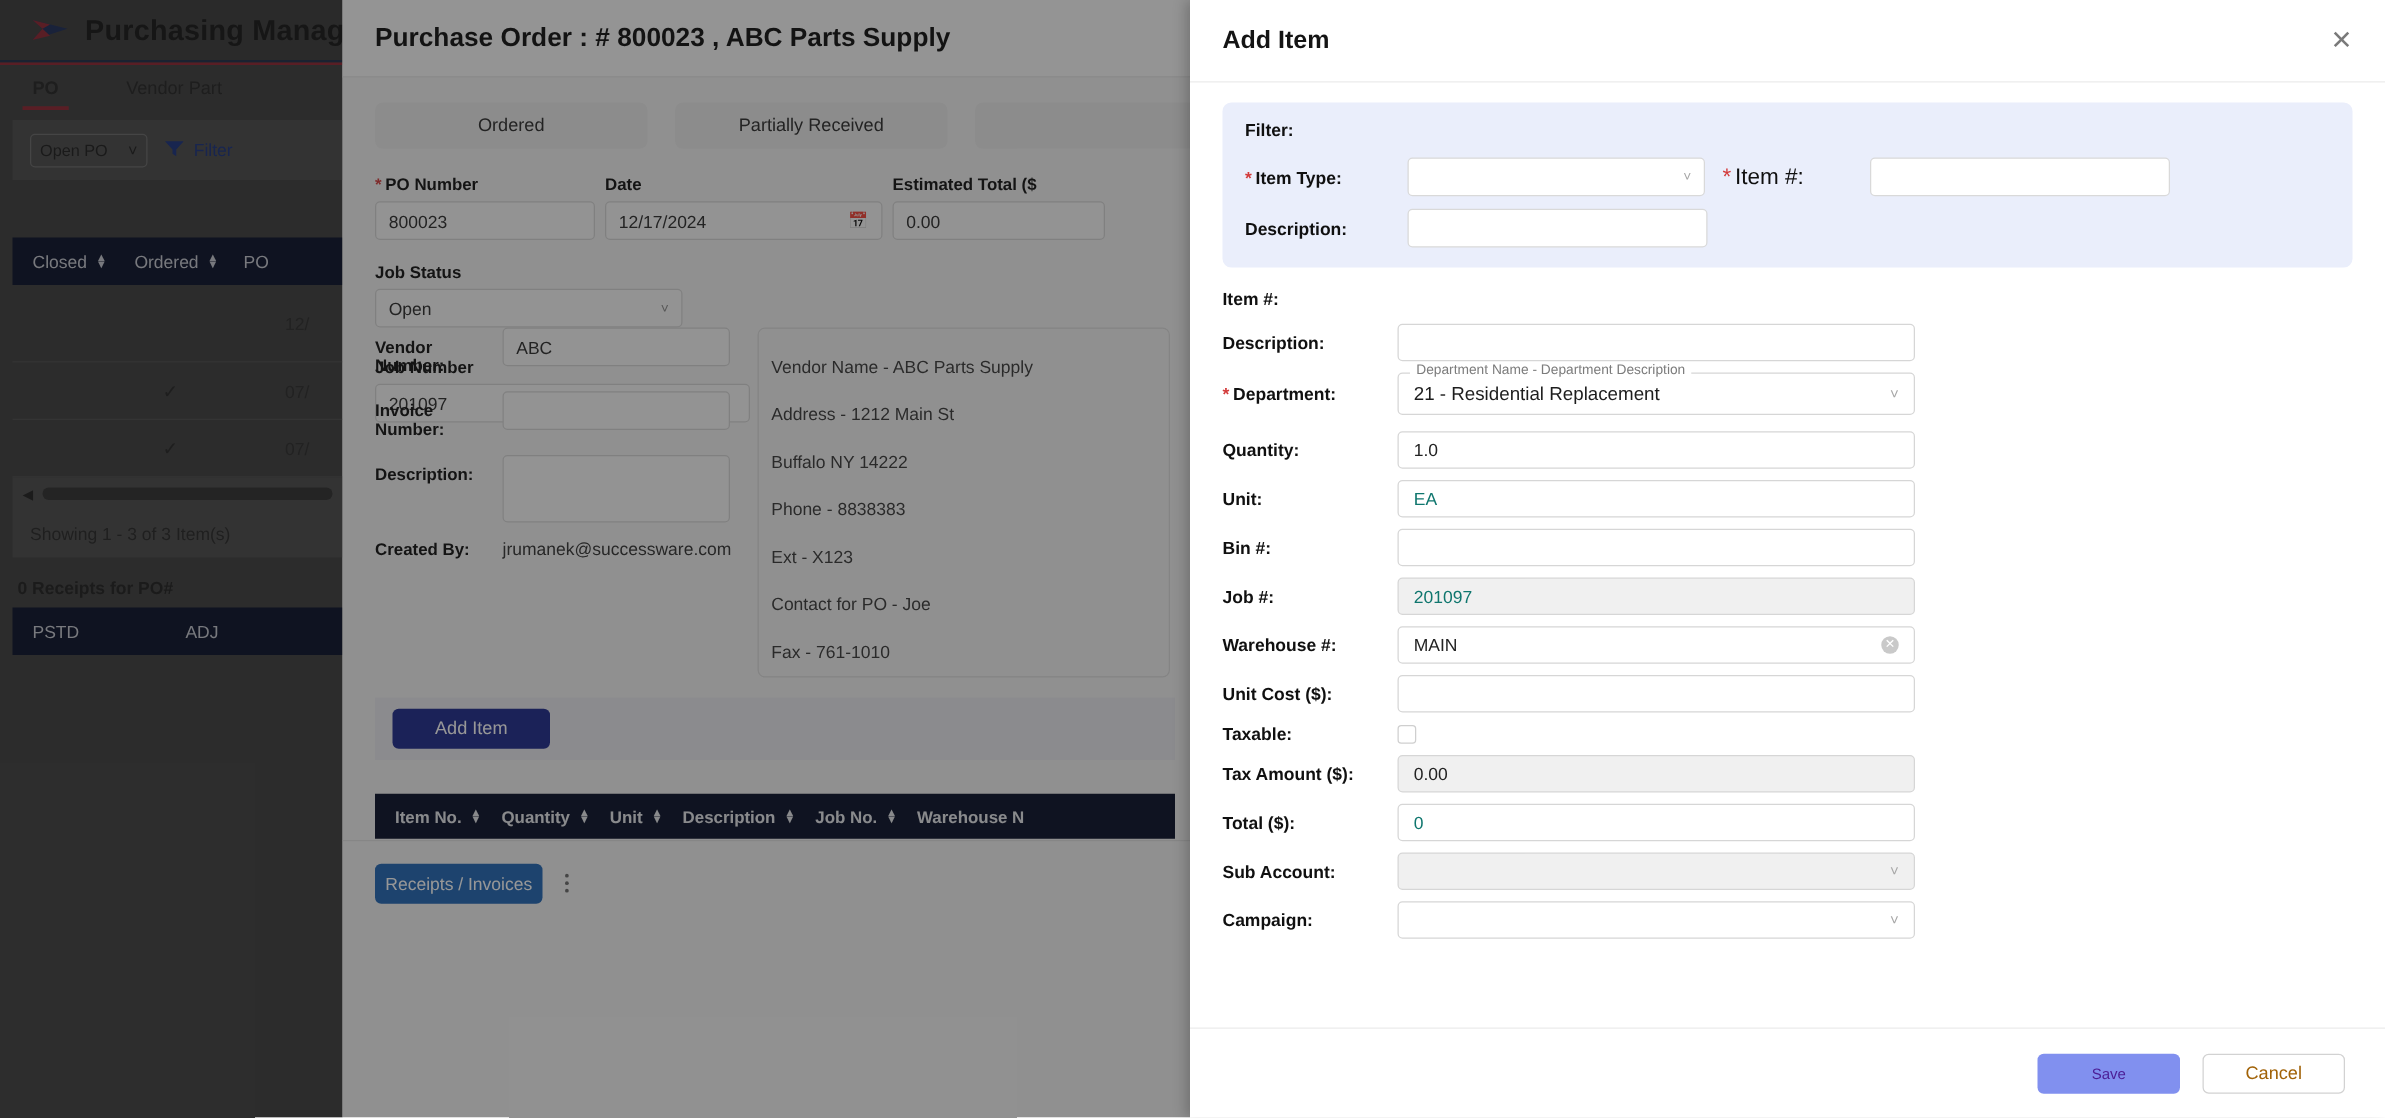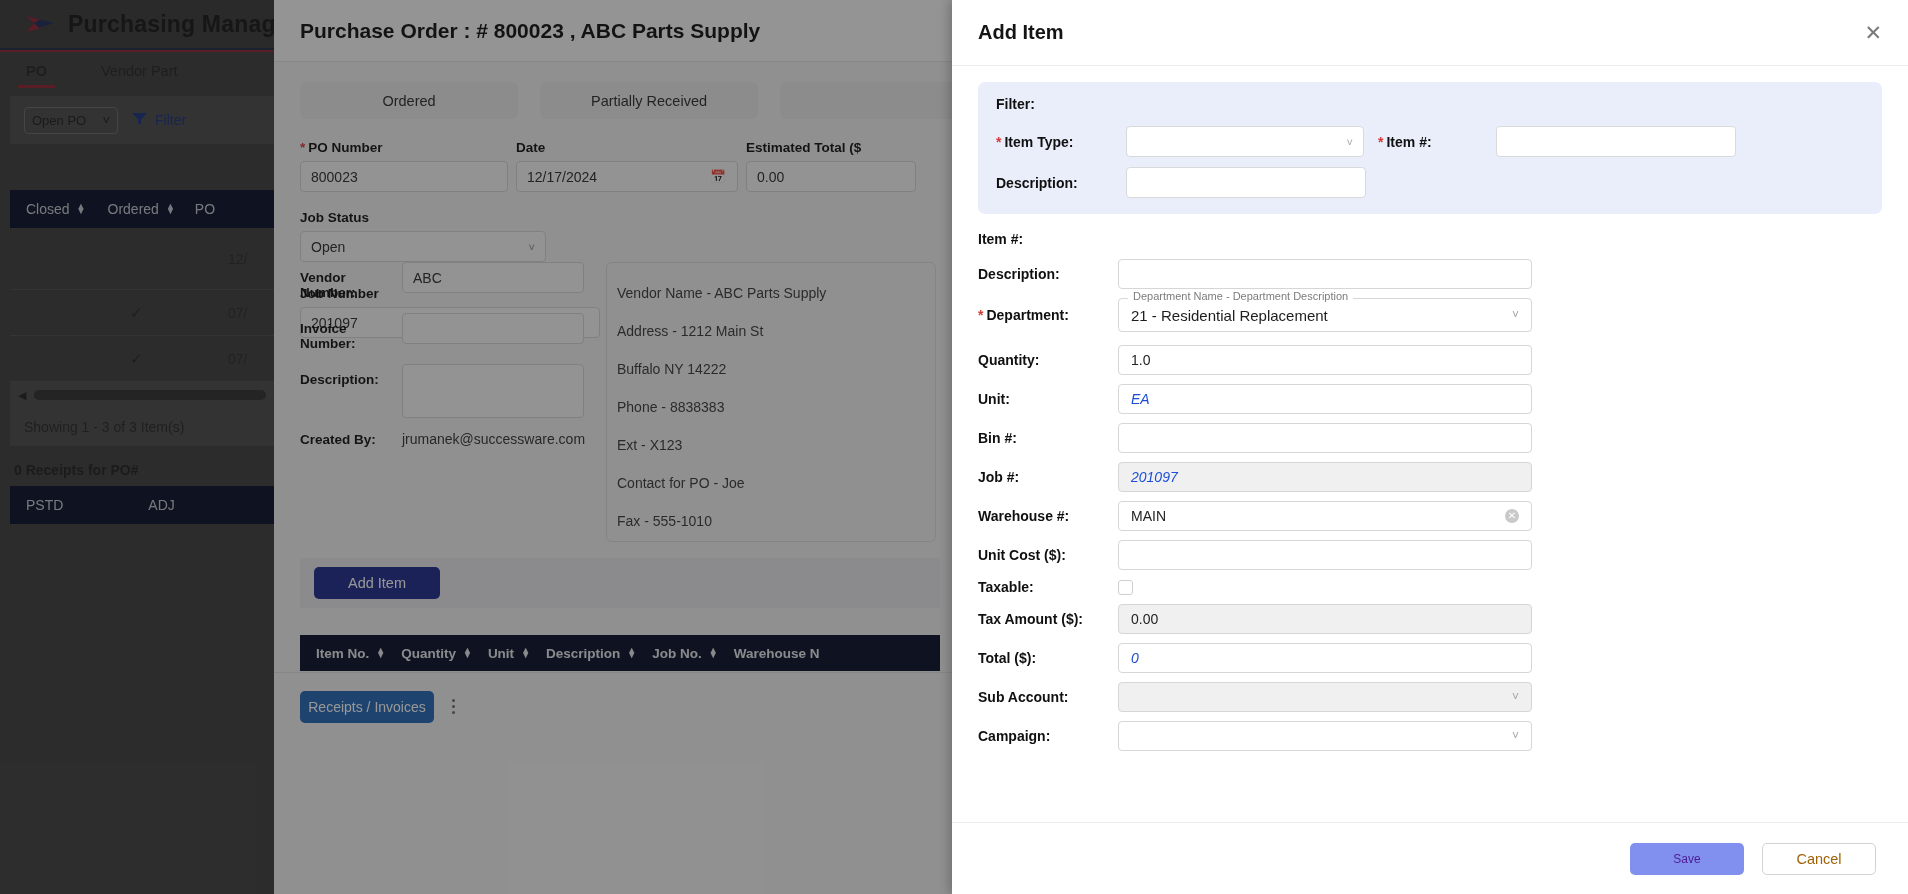--- a/index.html
+++ b/index.html
@@ -113,21 +113,21 @@
   .frow { display:flex; }
   .fld-label { font-size:13.5px; font-weight:bold; color:#111; margin-bottom:6px; display:block; white-space:nowrap; }
   .req { color:#d33a3a; margin-right:3px; }
   .inp {
     height:31px; border:1px solid #d6d6d6; border-radius:4px; background:#f7f7f7;
     display:flex; align-items:center; padding:0 10px; font-size:14px; color:#2c2c2c;
   }
   .inp .cal { margin-left:auto; font-size:13px; color:#555; }
   .inp .chev { margin-left:auto; font-size:11px; color:#8b8b8b; }
 
-  .ponum { width:208px; }
+  .ponum { width:176px; }
   .podate-f { width:222px; }
   .esttot { width:170px; }
   .jobstat { width:246px; }
   .jobnum { width:300px; }
 
   .vendor-block { position:absolute; left:26px; top:262px; width:640px; }
   .vrow { display:flex; align-items:flex-start; margin-bottom:13px; }
   .vlab { width:102px; font-size:13.5px; font-weight:bold; color:#111; padding-top:8px; }
   .vinp { width:182px; height:31px; }
   .vinp.desc { height:54px; align-items:flex-start; padding-top:6px; }
@@ -189,41 +189,41 @@
 
   .modal-body { flex:1 1 auto; padding:16px 26px 0 26px; overflow:hidden; }
 
   .filter-box {
     background:#eaeefb; border-radius:7px; padding:14px 18px 16px 18px; margin-bottom:14px;
   }
   .filter-title { font-size:14px; font-weight:bold; color:#101010; margin-bottom:14px; }
   .filter-grid-r1 { display:flex; align-items:center; margin-bottom:10px; }
   .filter-grid-r2 { display:flex; align-items:center; }
   .f-lab { width:130px; font-size:14px; font-weight:bold; color:#101010; }
-  .f-lab2 { width:118px; font-size:14px; font-weight:bold; color:#101010; margin-left:14px; }
+  .f-lab2 { width:118px; font-size:18px; font-weight:normal; color:#101010; margin-left:14px; }
   .wbox {
     height:31px; background:#fff; border:1px solid #d9d9d9; border-radius:4px;
     display:flex; align-items:center; padding:0 10px; font-size:14px; color:#2b2b2b;
   }
   .wbox.sel { width:238px; }
   .wbox.item { width:240px; }
   .wbox.desc { width:240px; }
   .wbox .chev { margin-left:auto; font-size:11px; color:#a6a6a6; }
 
   
   .frm-row { display:flex; align-items:center; margin-bottom:9px; }
   .frm-lab {
     width:140px; flex:0 0 140px; font-size:14px; font-weight:bold; color:#101010; white-space:nowrap;
   }
   .ctl {
     width:414px; height:30px; border:1px solid #d6d6d6; border-radius:4px; background:#fff;
     display:flex; align-items:center; padding:0 12px; font-size:14px; color:#232323;
   }
   .ctl.muted { background:#f0f0f0; }
-  .ctl .ph { color:#1d4ed8;font-style:italic; }
+  .ctl .ph { color:#0f766e; }
   .ctl .chev { margin-left:auto; font-size:12px; color:#a6a6a6; }
   .ctl .clear {
     margin-left:auto; width:14px; height:14px; border-radius:50%; background:#c9c9c9;
     color:#fff; font-size:10px; line-height:14px; text-align:center;
   }
   .dept-wrap { position:relative; width:414px; }
   .dept-ctl {
     width:414px; height:34px; border:1px solid #d6d6d6; border-radius:4px; background:#fff;
     display:flex; align-items:center; padding:0 12px; font-size:15px; color:#1d1d1d;
   }
@@ -418,21 +418,21 @@
         <span class="created-val">jrumanek@successware.com</span>
       </div>
 
       <div class="vendor-card">
         <div>Vendor Name - ABC Parts Supply</div>
         <div>Address - 1212 Main St</div>
         <div>Buffalo NY 14222</div>
         <div>Phone - 8838383</div>
         <div>Ext - X123</div>
         <div>Contact for PO - Joe</div>
-        <div>Fax - 555-1010</div>
+        <div>Fax - 761-1010</div>
       </div>
     </div>
 
     <div class="additem-strip">
       <div class="additem-btn">Add Item</div>
     </div>
 
     <div class="items-head">
       <span class="ih">
         <span>Item No.</span>

